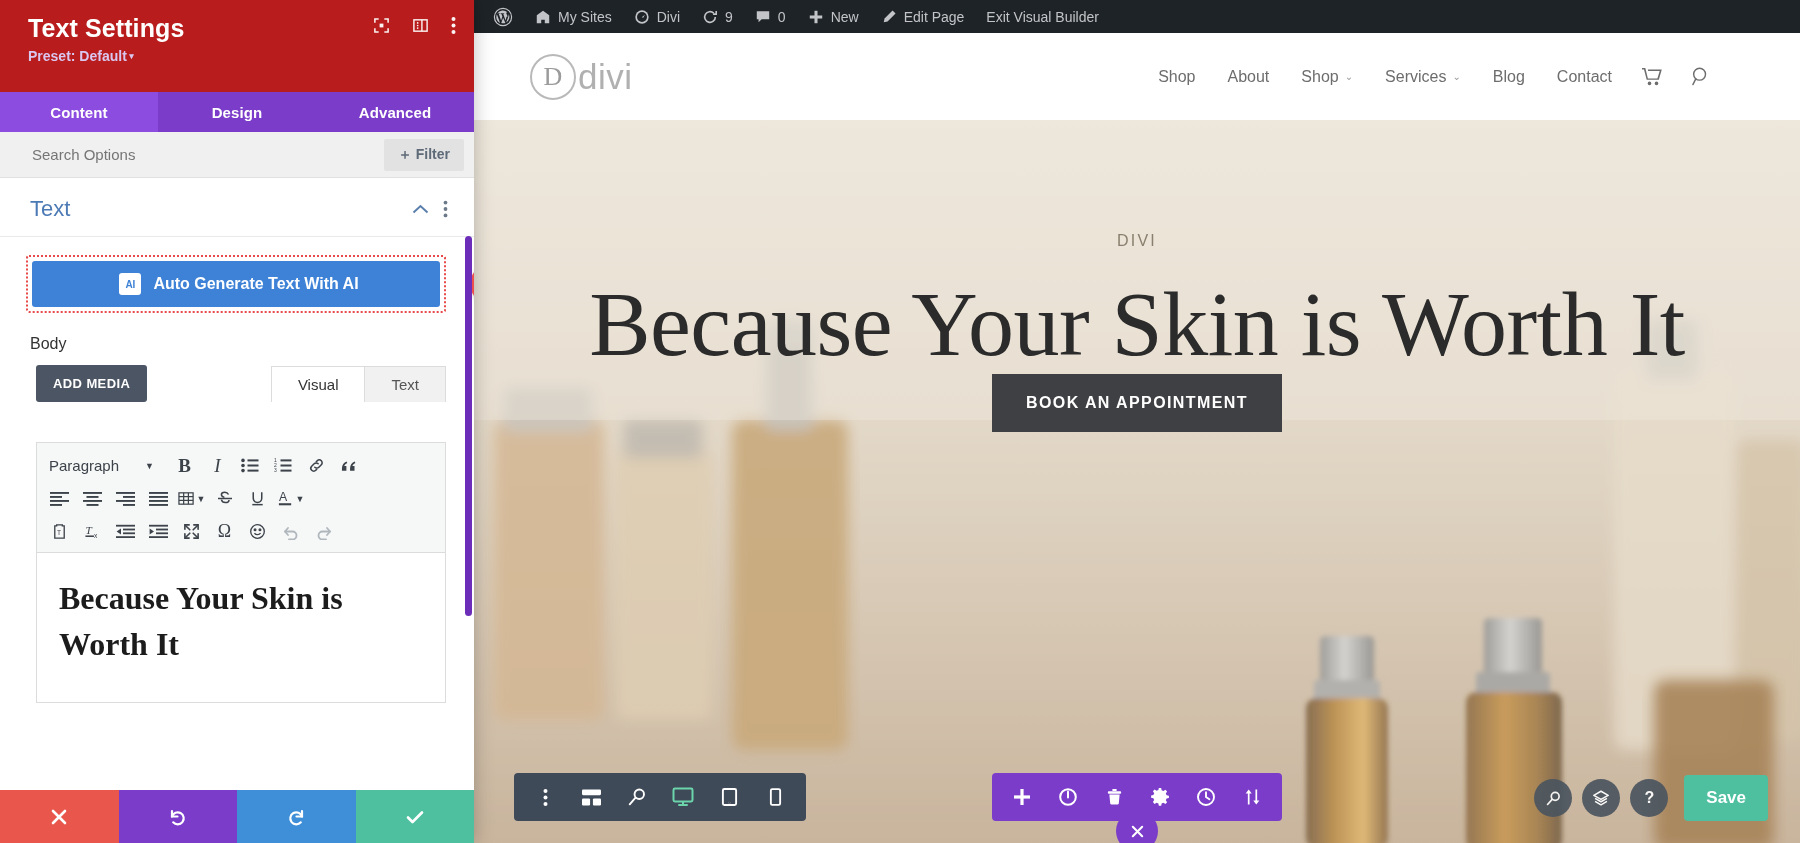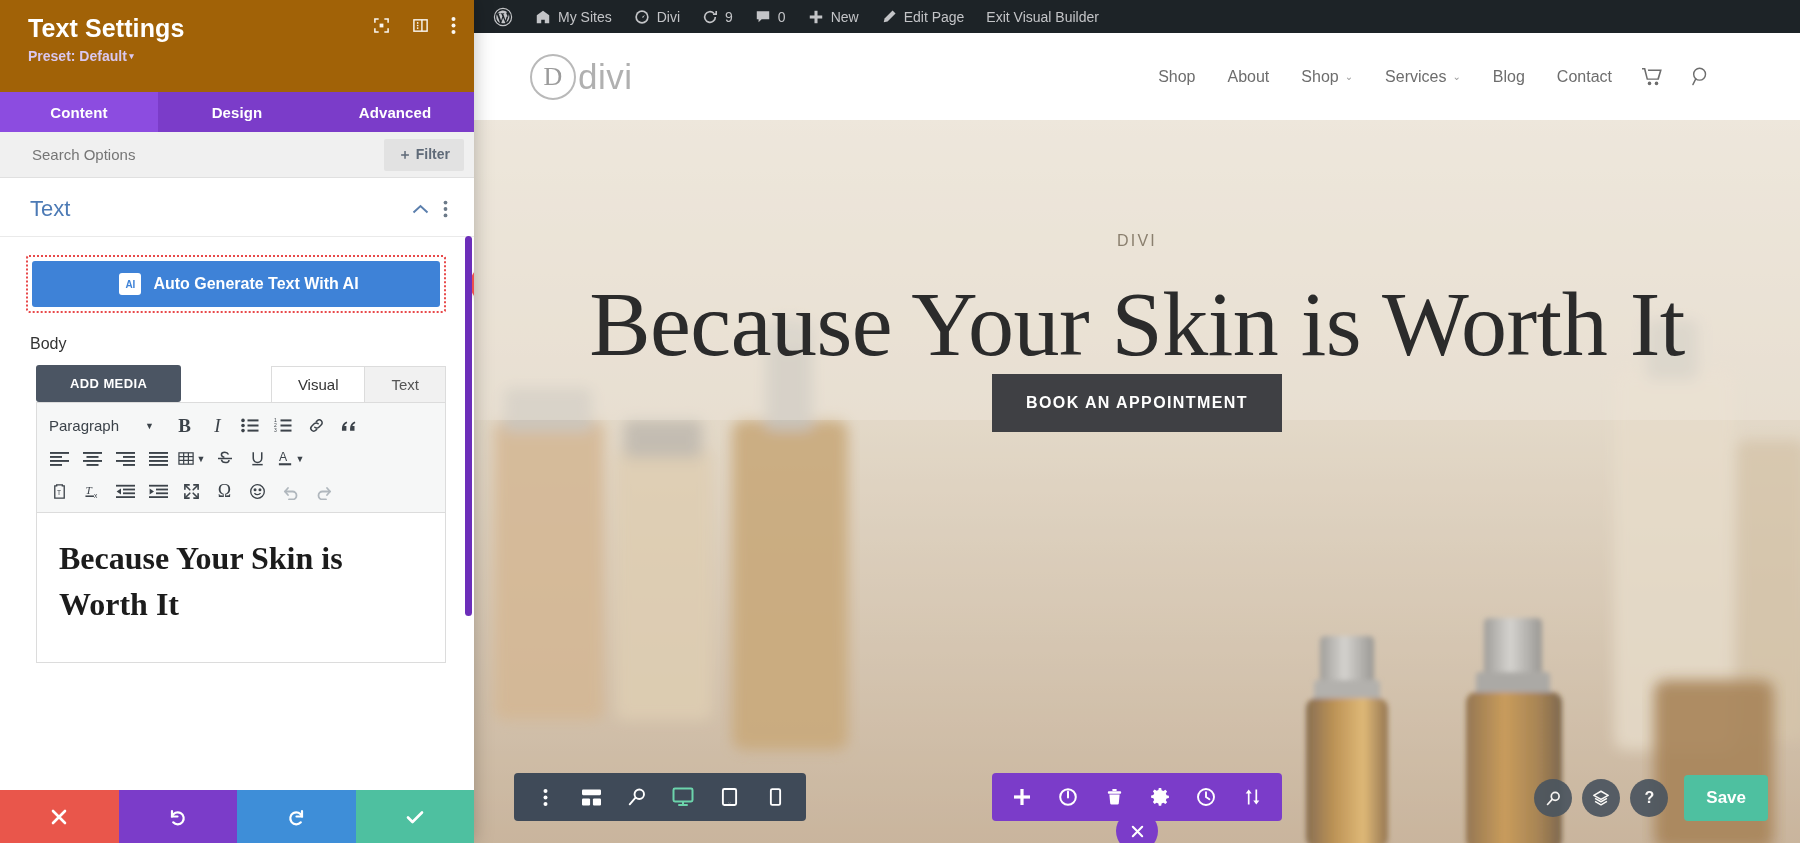--- a/index.html
+++ b/index.html
@@ -13,21 +13,21 @@
   
   #settings-panel {
     position: absolute; left: 0; top: 0;
     width: 474px; height: 843px;
     background: #f5f5f5;
     display: flex; flex-direction: column;
     z-index: 40;
     box-shadow: 0 0 18px rgba(0,0,0,.25);
   }
   .sp-header {
-    background: #a16207;
+    background: #b91c1c;
     padding: 14px 20px 4px 28px;
     position: relative;
     height: 92px;
   }
   .sp-title {
     color: #fff; font-size: 25px; font-weight: 700; letter-spacing: .1px;
   }
   .sp-preset {
     color: #d9c7ef; font-size: 14px; font-weight: 700; margin-top: 5px;
   }
@@ -104,35 +104,36 @@
   }
 
   .field-label {
     font-size: 16px; color: #333; margin: 22px 0 12px 30px;
   }
   .editor-box { margin: 0 28px 0 36px; }
   .editor-top { display: flex; align-items: flex-end; position: relative; }
   .add-media {
     background: #4b5563; color: #fff; border: none;
     font-size: 13px; font-weight: 700; letter-spacing: .4px;
-    padding: 11px 34px; border-radius: 3px; cursor: pointer;
+    padding: 11px 17px; border-radius: 3px; cursor: pointer;
     font-family: "Liberation Sans", sans-serif;
   }
   .ed-tabs { display: flex; margin-left: auto; }
   .ed-tab {
     padding: 9px 26px; font-size: 15px; color: #555;
     border: 1px solid #dcdcdc; border-bottom: none; cursor: pointer;
     background: #f1f1f1;
   }
   .ed-tab.active { background: #fff; color: #333; }
   .ed-tab + .ed-tab { border-left: none; }
 
   .ed-toolbar {
     border: 1px solid #dcdcdc; background: #f6f7f7;
     padding: 6px 4px 4px 6px;
+    margin-top: 40px;
   }
   .tb-row { display: flex; align-items: center; height: 33px; }
   .tb-item {
     display: flex; align-items: center; justify-content: center;
     min-width: 33px; height: 30px; cursor: pointer; color: #3c434a;
     font-size: 17px;
   }
   .tb-para {
     display: flex; align-items: center; gap: 26px;
     padding: 0 8px 0 6px; font-size: 15px; color: #3c434a; cursor: pointer;

